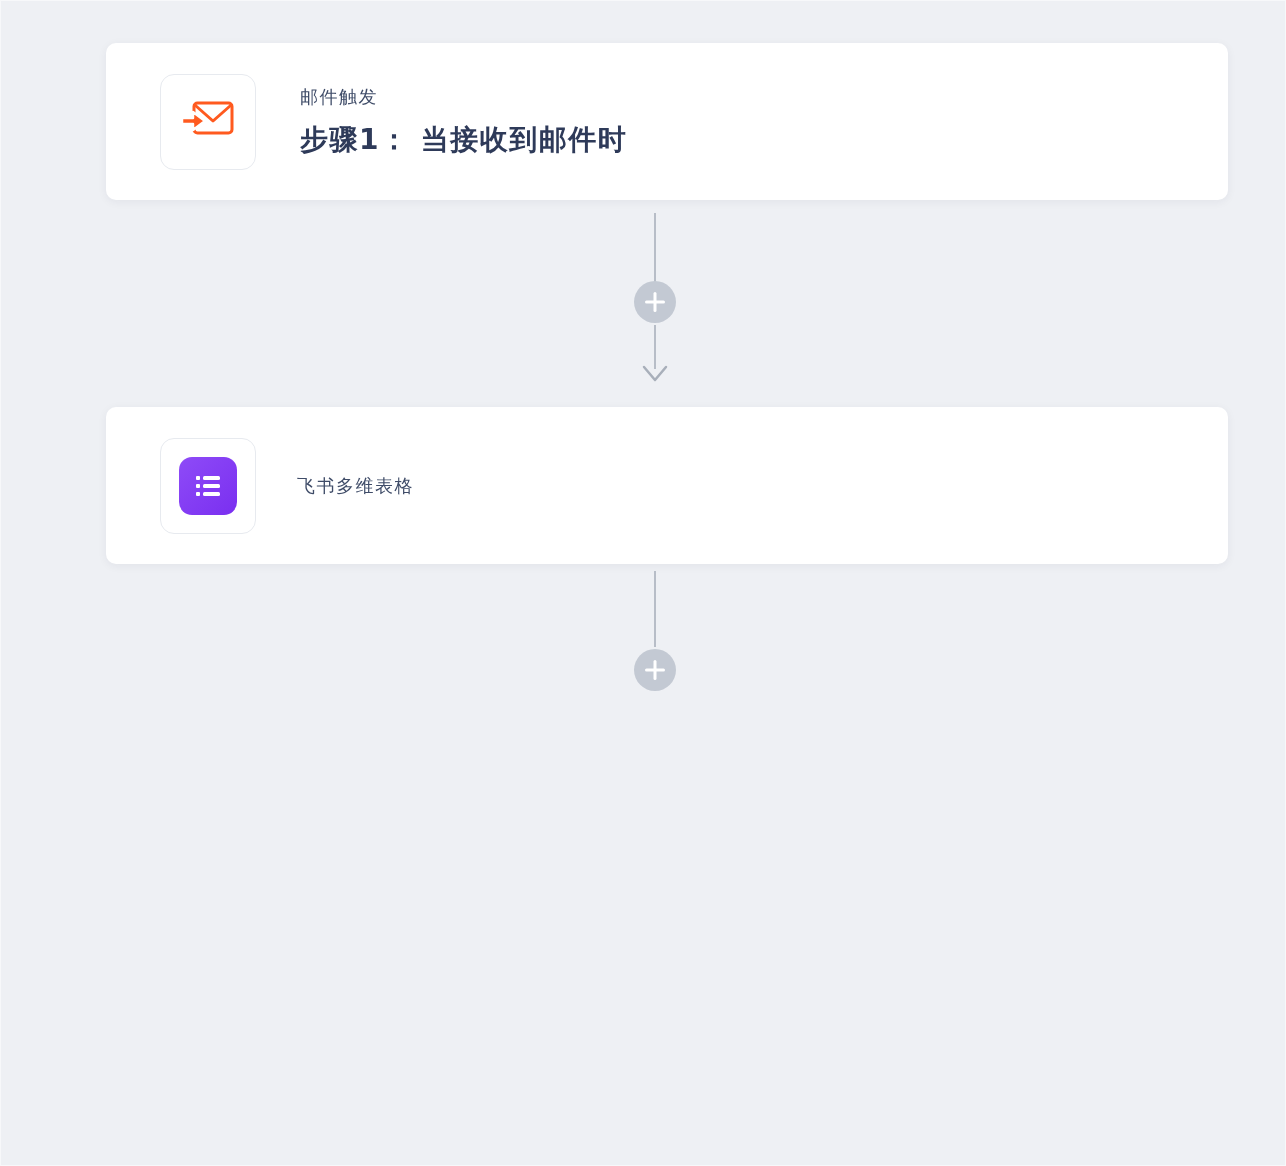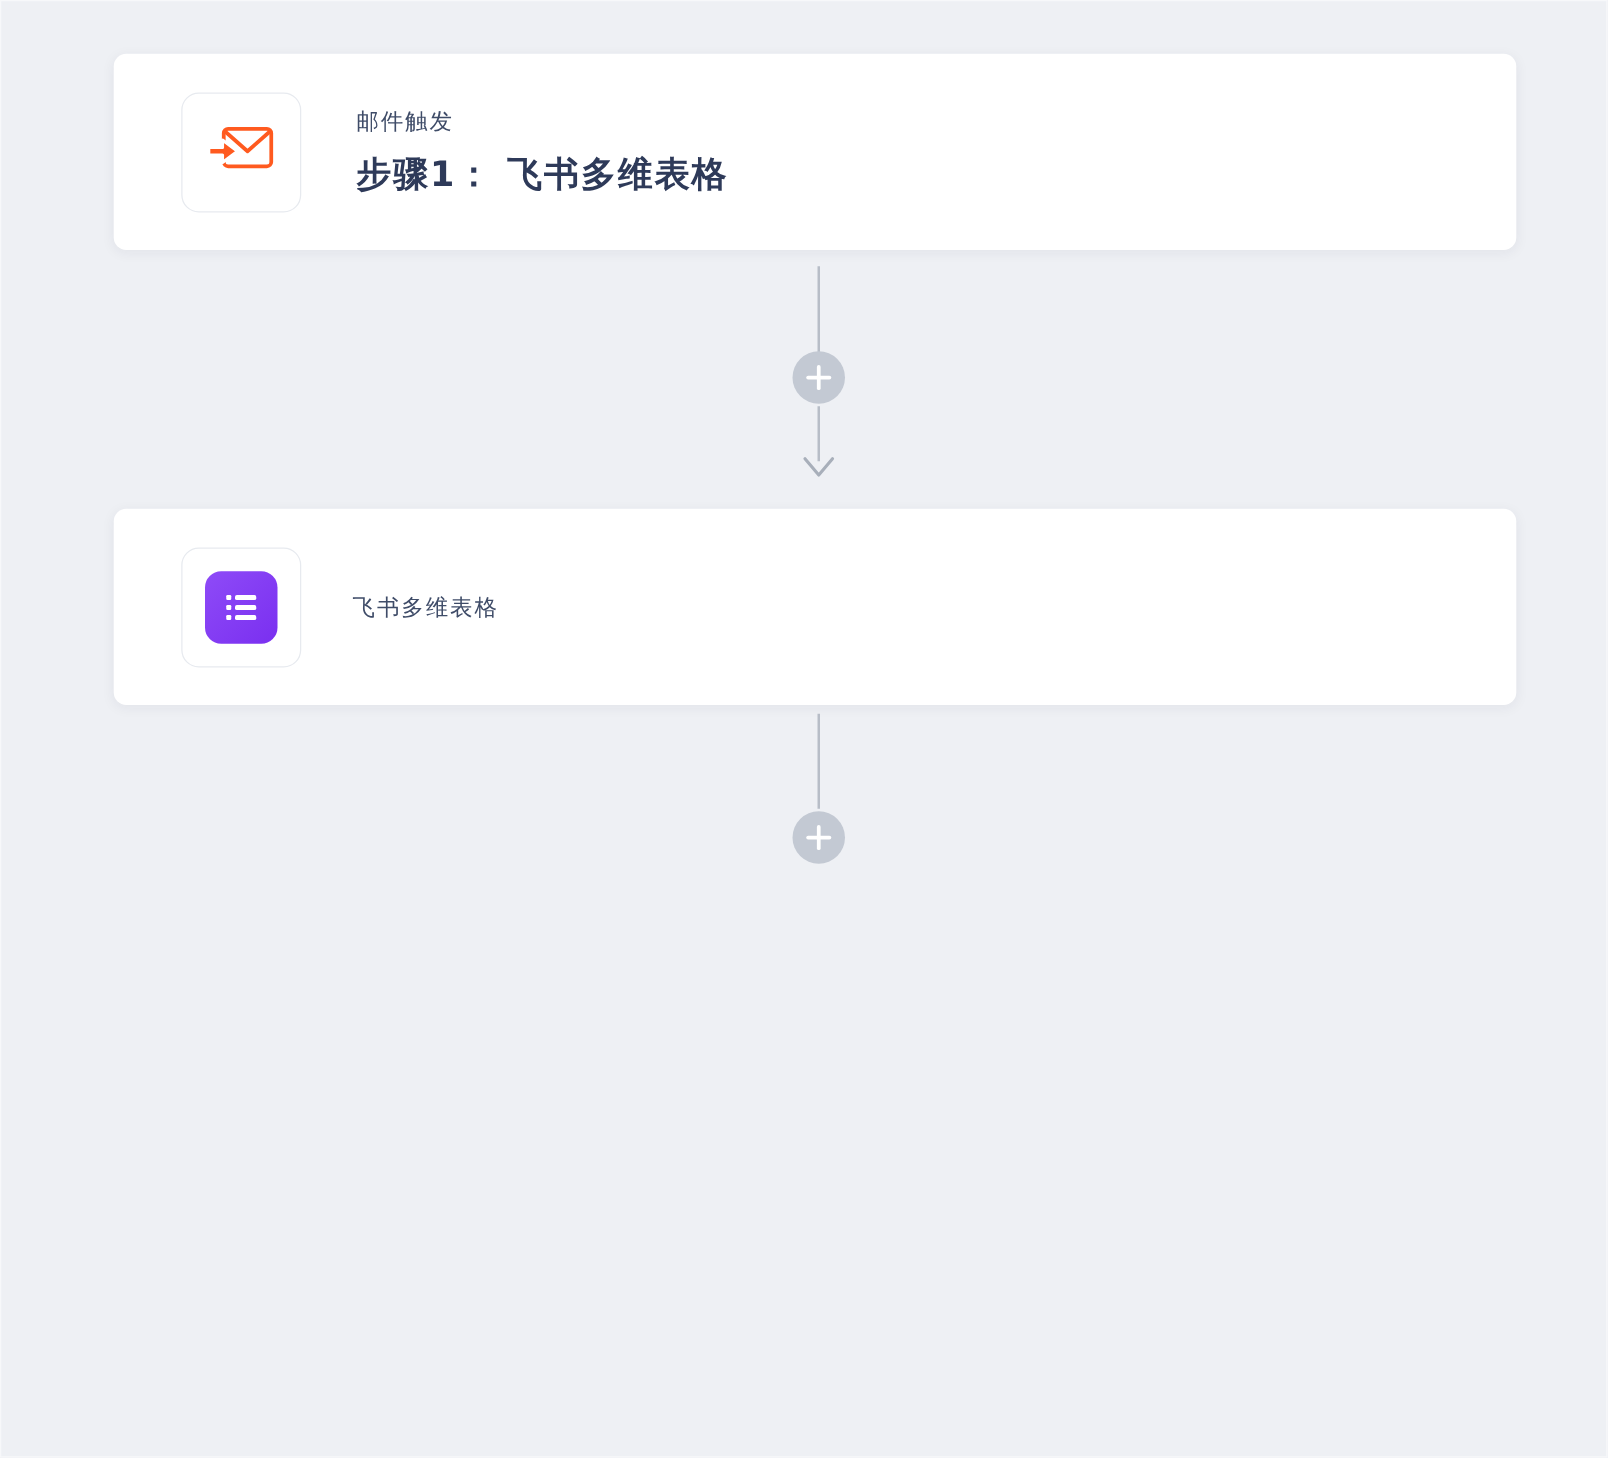--- a/index.html
+++ b/index.html
@@ -8,21 +8,21 @@
     background: #eef0f4;
     font-family: "DejaVu Sans", "Liberation Sans", sans-serif;
     position: relative;
     overflow: hidden;
     border: 1px solid #f7f8fa;
   }
   .canvas { position: absolute; inset: 0; }
 
   .step-card {
     position: absolute;
-    left: 90px;
+    left: 105px;
     width: 1122px;
     height: 157px;
     background: #ffffff;
     border-radius: 10px;
     box-shadow: 0 2px 10px rgba(30, 40, 70, 0.06);
     display: flex;
     align-items: center;
     padding: 0 32px 0 54px;
     gap: 44px;
     cursor: pointer;
@@ -113,21 +113,21 @@
       <span>
         <svg width="58" height="48" viewBox="0 0 58 48" fill="none" xmlns="http://www.w3.org/2000/svg">
           <rect x="15" y="7" width="38" height="30" rx="3.5" stroke="#ff5a1f" stroke-width="3" fill="#ffffff"></rect>
           <path d="M17 10 L34 25 L51 10" stroke="#ff5a1f" stroke-width="3" fill="none" stroke-linecap="round" stroke-linejoin="round"></path>
           <path d="M3 22 H14 V16 L26 25 L14 34 V28 H3 Z" fill="#ff5a1f" stroke="#ffffff" stroke-width="2.5" stroke-linejoin="round"></path>
         </svg>
       </span>
     </div>
     <div class="texts">
       <div class="app-label">邮件触发</div>
-      <div class="step-title">步骤1： 飞书多维表格</div>
+      <div class="step-title">步骤1： 当接收到邮件时</div>
     </div>
   </div>
 
   <div class="v-line" id="connector-1-top"></div>
   <button class="add-btn" id="add-btn-1">
     <span class="plus-icon"></span>
   </button>
   <div class="v-line" id="connector-1-bottom"></div>
   <span class="arrow-icon">
     <svg width="26" height="18" viewBox="0 0 26 18" fill="none" xmlns="http://www.w3.org/2000/svg">

